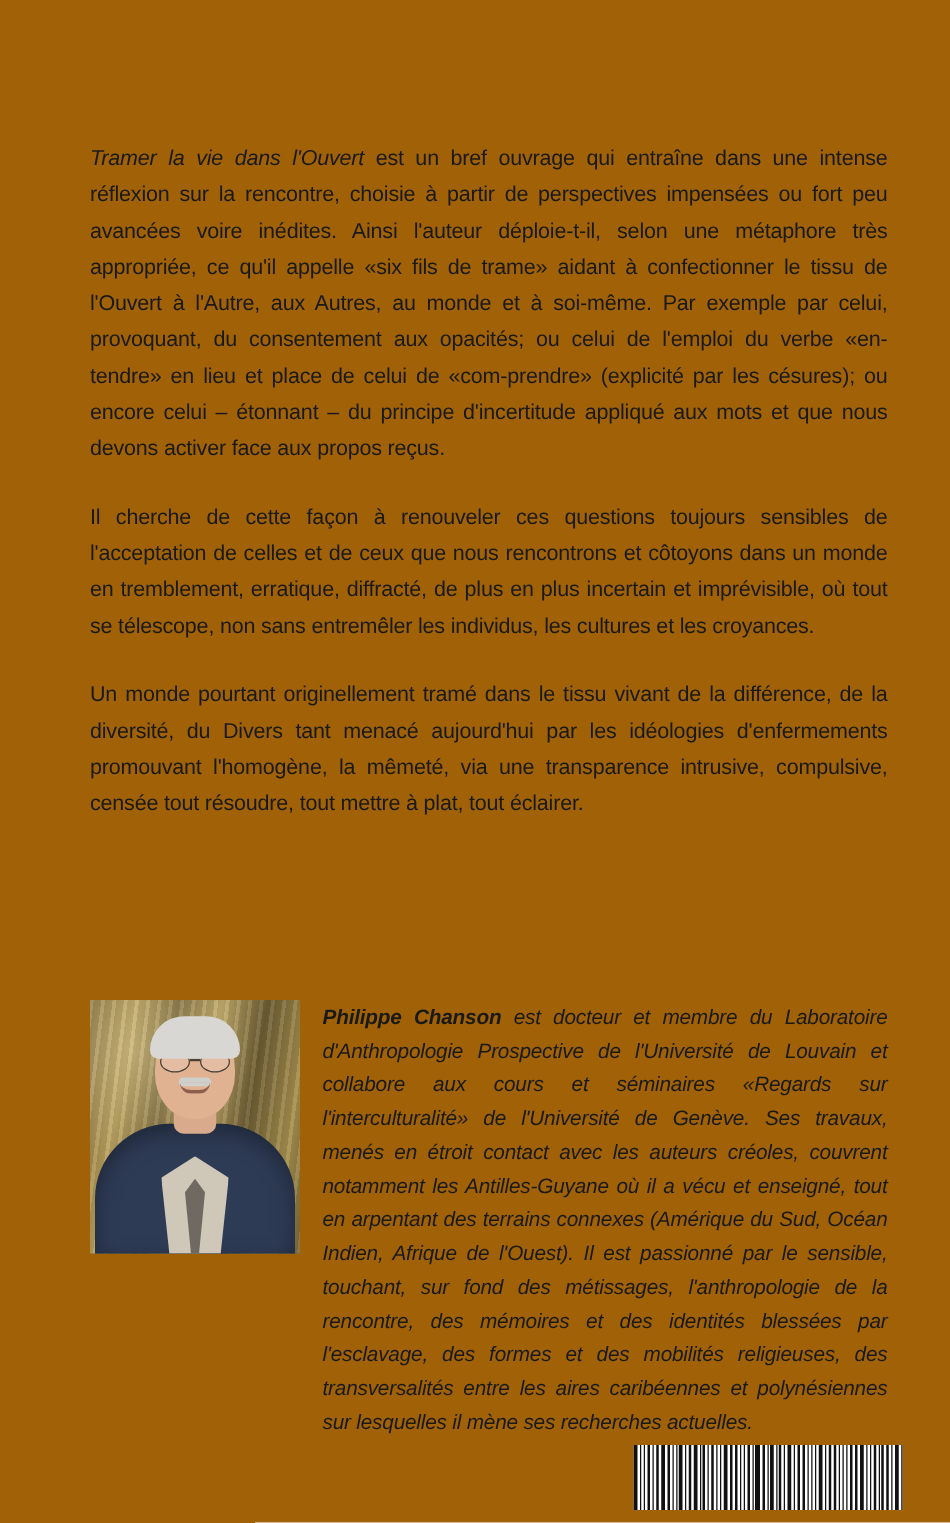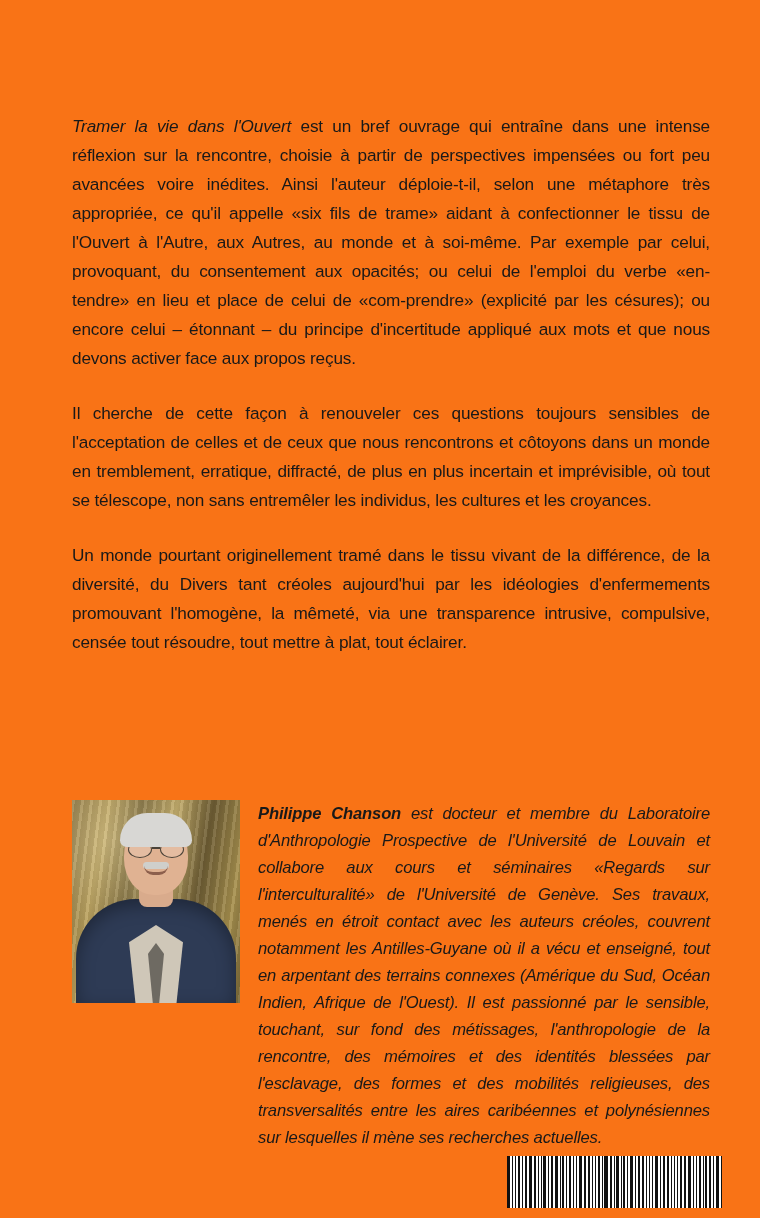--- a/index.html
+++ b/index.html
@@ -11,21 +11,21 @@
     width: 760px;
     height: 1218px;
     position: relative;
     font-family: "Liberation Sans", sans-serif;
     color: #1b1b1b;
     overflow: hidden;
   }
   .page {
     position: absolute;
     inset: 0;
-    background: #f97316;
+    background: #a16207;
   }
   .content {
     position: absolute;
     left: 72px;
     top: 112px;
     width: 638px;
   }
   p.blurb {
     margin: 0 0 26px 0;
     font-size: 17.2px;
@@ -215,21 +215,21 @@
 <body>
 
 <div class="page">
 
   <div class="content">
 
     <p class="blurb"><span class="it">Tramer la vie dans l'Ouvert</span><span> est un bref ouvrage qui entraîne dans une intense réflexion sur la rencontre, choisie à partir de perspectives impensées ou fort peu avancées voire inédites. Ainsi l'auteur déploie-t-il, selon une métaphore très appropriée, ce qu'il appelle «six fils de trame» aidant à confectionner le tissu de l'Ouvert à l'Autre, aux Autres, au monde et à soi-même. Par exemple par celui, provoquant, du consentement aux opacités; ou celui de l'emploi du verbe «en-tendre» en lieu et place de celui de «com-prendre» (explicité par les césures); ou encore celui – étonnant – du principe d'incertitude appliqué aux mots et que nous devons activer face aux propos reçus.</span></p>
 
     <p class="blurb">Il cherche de cette façon à renouveler ces questions toujours sensibles de l'acceptation de celles et de ceux que nous rencontrons et côtoyons dans un monde en tremblement, erratique, diffracté, de plus en plus incertain et imprévisible, où tout se télescope, non sans entremêler les individus, les cultures et les croyances.</p>
 
-    <p class="blurb">Un monde pourtant originellement tramé dans le tissu vivant de la différence, de la diversité, du Divers tant créoles aujourd'hui par les idéologies d'enfermements promouvant l'homogène, la mêmeté, via une transparence intrusive, compulsive, censée tout résoudre, tout mettre à plat, tout éclairer.</p>
+    <p class="blurb">Un monde pourtant originellement tramé dans le tissu vivant de la différence, de la diversité, du Divers tant menacé aujourd'hui par les idéologies d'enfermements promouvant l'homogène, la mêmeté, via une transparence intrusive, compulsive, censée tout résoudre, tout mettre à plat, tout éclairer.</p>
 
   </div>
 
   <div class="bio-block">
     <div class="portrait">
       <div class="bg"></div>
       <div class="figure">
         <div class="jacket"></div>
         <div class="shirt"></div>
         <div class="tie"></div>

